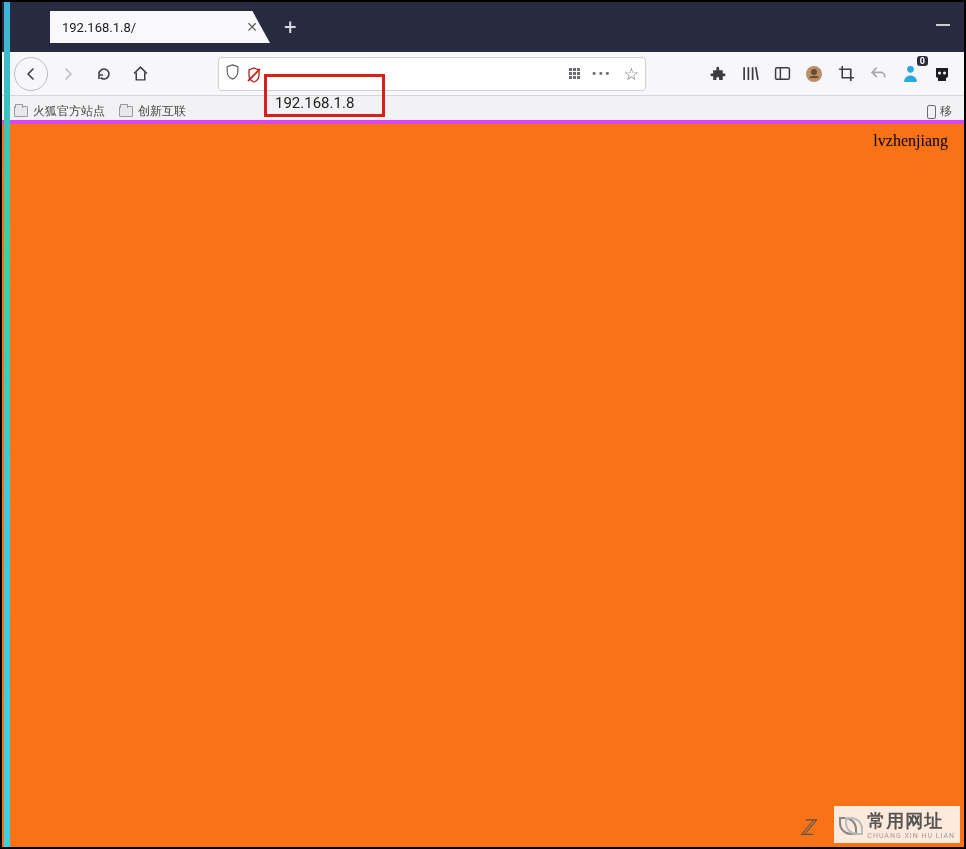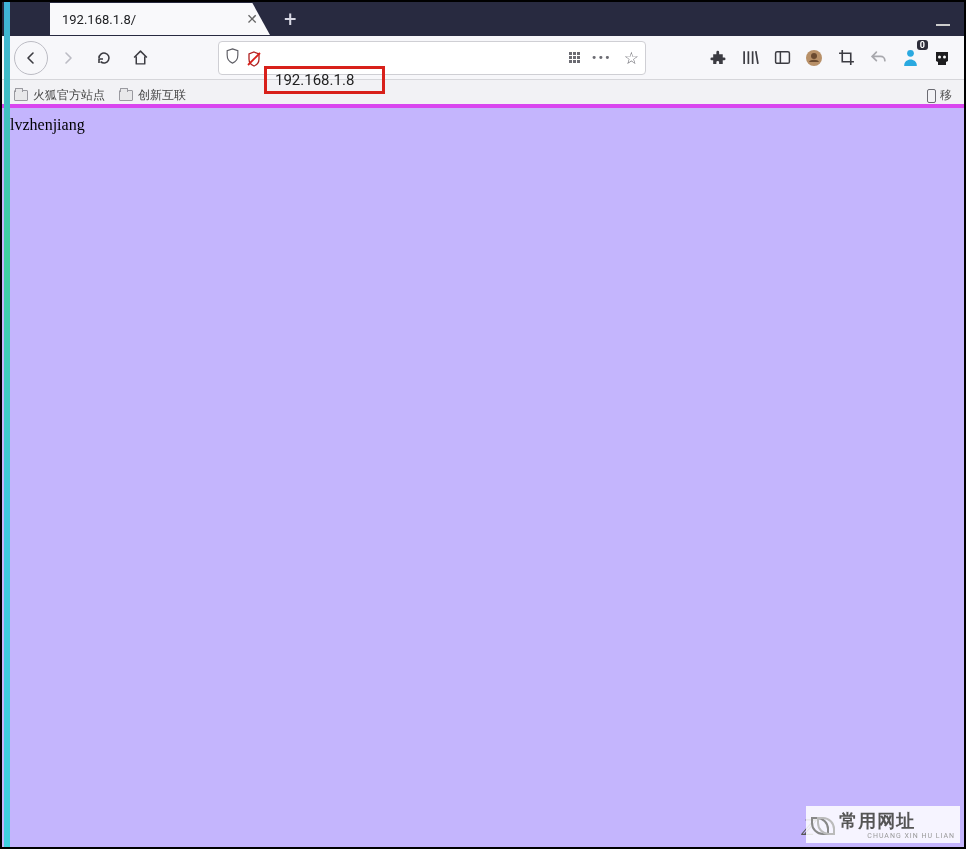--- a/index.html
+++ b/index.html
@@ -22,21 +22,21 @@
   }
   .left-edge {
     position: absolute;
     top:0; bottom:0; left:2px;
     width:6px;
     background: linear-gradient(to bottom, #3fb3d8 0%, #3fd0a0 30%, #3fc8e0 60%, #3fd0e0 100%);
     z-index:5;
   }
   
   .tabstrip {
-    height: 34px;
+    height: 50px;
     background: #282a40;
     display:flex;
     align-items:center;
     padding-left: 48px;
     position: relative;
   }
   .tab {
     height: 32px;
     width: 220px;
     background: #f9f9fb;
@@ -89,21 +89,21 @@
     padding:0 6px;
     gap:6px;
   }
   .addrbar .shield{ color:#666; }
   .addrbar .slashshield{
     width:14px;height:14px;position:relative;
   }
   .addrbar .slashshield svg { display:block; }
   .addrbar .url-box{
     border:3px solid #d8201a;
-    padding:2px 28px 2px 8px;
+    padding:17px 28px 2px 8px;
     font-size:15px;
     color:#222;
     margin-left:-2px;
     position:relative;
     margin-top:44px;
   }
   .addrbar .flex{flex:1;}
   .addrbar .trail{ display:flex; align-items:center; gap:12px; color:#6b6b72;}
   .addrbar .qr{
     display:grid; grid-template-columns:repeat(3,3px); grid-template-rows:repeat(3,3px); gap:1px;
@@ -141,38 +141,39 @@
     position:relative;
   }
   .bm-item .folder::before{content:"";position:absolute;top:-3px;left:0;width:6px;height:3px;border:1px solid #9a9aa0;border-bottom:none;background:#e8e8ea;border-radius:1px 1px 0 0;}
   .bm-right{ margin-left:auto; display:flex; align-items:center; gap:4px; color:#555;font-size:12px;}
   .bm-right .phone{
     width:9px;height:14px;border:1px solid #6b6b72;border-radius:2px;
   }
   
   .content{
     flex:1;
-    background:#c4b5fd;
-    padding:8px 8px;
+    background:#f97316;
+    padding:8px 16px;
     font-family: "Times New Roman", serif;
     font-size:16px;
     color:#000;
+    text-align:right;
   }
   
   .watermark{
     position:absolute;
     right:4px; bottom:4px;
     display:flex; align-items:center; gap:6px;
     color:#7a7a7a;
     font-size:11px;
     background:rgba(255,255,255,0.85);
     padding:3px 5px;
   }
   .watermark .wm-main{font-size:18px;font-weight:bold;color:#555;letter-spacing:1px;}
-  .watermark .wm-sub{font-size:7px;letter-spacing:1px;color:#999;display:block;line-height:1;margin-left:28px;}
+  .watermark .wm-sub{font-size:7px;letter-spacing:1px;color:#999;display:block;line-height:1;}
   .watermark .wm-logo{
     width:22px;height:22px;position:relative;
   }
   .watermark .wm-logo::before,
   .watermark .wm-logo::after{content:"";position:absolute;border:2px solid #888;border-radius:0 12px 0 12px;}
   .watermark .wm-logo::before{width:14px;height:14px;left:0;top:3px;}
   .watermark .wm-logo::after{width:14px;height:14px;left:6px;top:3px;border-color:#bbb;}
   .glyph{
     font-style:italic;font-family:"Times New Roman",serif;font-size:22px;color:#555;
     position:absolute; right:150px; bottom:6px;

